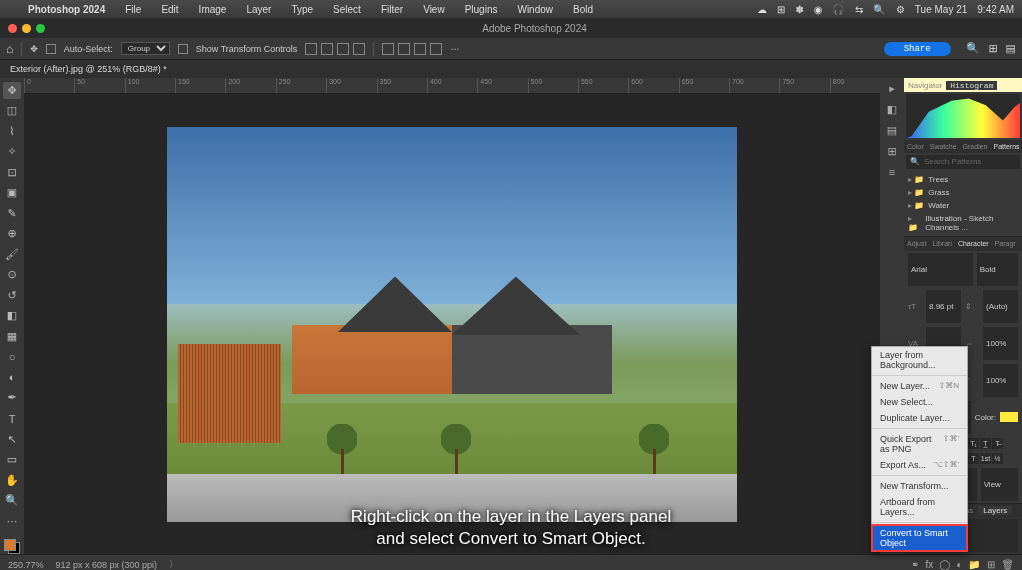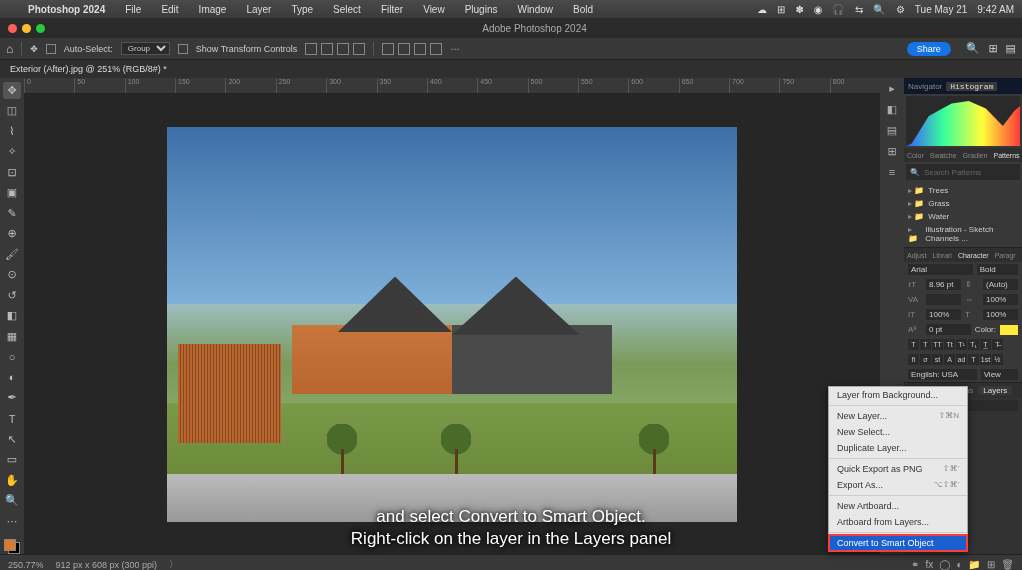--- a/index.html
+++ b/index.html
@@ -17,21 +17,21 @@
 .traffic span { width: 9px; height: 9px; border-radius: 50%; }
 .tl-r { background: #ff5f56; } .tl-y { background: #ffbd2e; } .tl-g { background: #27c93f; }
 .win-title .title { margin: 0 auto; }
 
 
 .options-bar { height: 22px; background: #383838; display: flex; align-items: center; padding: 0 6px; gap: 8px; font-size: 9px; color: #ccc; border-bottom: 1px solid #222; }
 .options-bar .home { font-size: 12px; }
 .options-bar .sep { width: 1px; height: 14px; background: #555; }
 .options-bar .align-icons { display: flex; gap: 4px; }
 .options-bar .align-icons div { width: 12px; height: 12px; border: 1px solid #888; }
-.share-btn { margin-left: auto; background: #1473e6; color: #fff; padding: 2px 10px; border-radius: 10px; font-size: 9px; }
+.share-btn { margin-left: auto; background: #1473e6; color: #fff; padding: 2px 20px; border-radius: 10px; font-size: 9px; font-family: Liberation Mono, monospace; }
 .options-bar .endicons { display: flex; gap: 8px; margin-left: 8px; font-size: 11px; }
 
 
 .doc-tab { height: 18px; background: #2f2f2f; display: flex; align-items: center; padding: 0 10px; font-size: 9px; color: #ddd; }
 
 
 .main { display: flex; height: calc(570px - 18px - 16px - 22px - 18px - 20px); }
 .toolbox { width: 24px; background: #383838; display: flex; flex-direction: column; align-items: center; padding-top: 4px; gap: 4px; }
 .toolbox .tool { width: 18px; height: 18px; display: flex; align-items: center; justify-content: center; color: #bbb; font-size: 11px; border-radius: 2px; }
 .toolbox .tool.active { background: #555; }
@@ -52,47 +52,47 @@
 .photo .wall2 { position: absolute; top: 35%; left: 50%; width: 35%; height: 50%; background: #4a4a4a; }
 .photo .fence { position: absolute; top: 55%; left: 2%; width: 18%; height: 25%; background: repeating-linear-gradient(90deg, #b86530 0 2px, #8a4a20 2px 3px); }
 .photo .lawn { position: absolute; top: 70%; left: 0; right: 0; height: 20%; background: linear-gradient(#7a9a4a, #6a8a3a); }
 .photo .road { position: absolute; bottom: 0; left: 0; right: 0; height: 12%; background: linear-gradient(#bbb, #999); }
 .photo .tree { position: absolute; width: 30px; height: 50px; background: radial-gradient(circle at 50% 30%, #4a6a2a 40%, transparent 42%); }
 .photo .tree::after { content: ''; position: absolute; bottom: 0; left: 48%; width: 3px; height: 25px; background: #5a3a1a; }
 
 .right-strip { width: 24px; background: #383838; display: flex; flex-direction: column; align-items: center; padding-top: 4px; gap: 8px; color: #aaa; font-size: 11px; }
 
 .panels { width: 118px; background: #383838; display: flex; flex-direction: column; font-size: 8px; }
-.panel-tabs { display: flex; background: #0f172a; height: 16px; align-items: center; }
+.panel-tabs { display: flex; background: #fef9c3; height: 16px; align-items: center; }
 .panel-tabs span { padding: 0 4px; color: #888; }
 .panel-tabs span.active { color: #ddd; background: #383838; font-family: Liberation Mono, monospace; }
 .histogram { height: 50px; background: #2a2a2a; margin: 2px; position: relative; overflow: hidden; }
 .histogram .curve { position: absolute; bottom: 0; left: 0; right: 0; height: 100%; background: linear-gradient(90deg, #3a5aff, #3aff9a, #ffff3a, #ff3a3a); clip-path: polygon(0 100%, 5% 95%, 20% 40%, 40% 15%, 55% 10%, 70% 25%, 85% 60%, 95% 30%, 100% 20%, 100% 100%); }
 .patt-tabs { display: flex; background: #2f2f2f; height: 14px; align-items: center; }
 .patt-tabs span { padding: 0 3px; color: #888; font-size: 7px; }
 .patt-tabs span.active { color: #ddd; }
 .patt-search { height: 16px; background: #2a2a2a; margin: 2px; display: flex; align-items: center; padding: 0 4px; color: #666; font-size: 8px; gap: 4px; }
 .patt-list { padding: 2px 4px; }
 .patt-list div { padding: 2px 0; color: #ccc; display: flex; align-items: center; gap: 4px; font-size: 8px; }
 .patt-list .folder { color: #888; }
 
 .char-panel { border-top: 1px solid #222; }
 .char-row { display: flex; align-items: center; padding: 2px 4px; gap: 4px; font-size: 8px; }
-.char-row .field { background: #2a2a2a; padding: 1px 3px; flex: 1; font-size: 8px; }
+.char-row .field { background: #2a2a2a; padding: 12px 3px; flex: 1; font-size: 8px; }
 .char-row .lbl { color: #888; width: 14px; font-size: 8px; }
 .char-btns { display: flex; gap: 1px; padding: 2px 4px; }
 .char-btns span { background: #2a2a2a; width: 11px; height: 11px; display: flex; align-items: center; justify-content: center; font-size: 7px; }
 
 .layers-tabs { display: flex; background: #2f2f2f; height: 16px; align-items: center; border-top: 1px solid #222; }
 .layers-tabs span { padding: 0 5px; color: #888; }
 .layers-tabs span.active { color: #ddd; background: #383838; }
 .layers-body { flex: 1; background: #323232; }
 
 
-.ctx-menu { position: absolute; right: 54px; bottom: 18px; width: 140px; background: #e8e8e8; border: 1px solid #aaa; box-shadow: 0 2px 8px rgba(0,0,0,0.5); font-size: 9px; color: #333; z-index: 100; }
+.ctx-menu { position: absolute; right: 54px; bottom: 18px; width: 97px; background: #e8e8e8; border: 1px solid #aaa; box-shadow: 0 2px 8px rgba(0,0,0,0.5); font-size: 9px; color: #333; z-index: 100; }
 .ctx-menu .item { padding: 3px 8px; display: flex; justify-content: space-between; }
 .ctx-menu .sep { height: 1px; background: #ccc; margin: 2px 0; }
 .ctx-menu .highlighted { background: #1a5fd0; color: #fff; outline: 2px solid #ff3a3a; outline-offset: -1px; }
 .ctx-menu .shortcut { color: #888; font-size: 8px; }
 
 
 .status-bar { height: 20px; background: #383838; display: flex; align-items: center; padding: 0 8px; font-size: 9px; color: #aaa; gap: 12px; border-top: 1px solid #222; }
 .status-bar .layer-ops { margin-left: auto; display: flex; gap: 6px; font-size: 10px; }
 
 
@@ -402,27 +402,27 @@
   <div class="item">
       <span>Quick Export as PNG</span>
       <span class="shortcut">⇧⌘'</span>
     </div>
   <div class="item">
       <span>Export As...</span>
       <span class="shortcut">⌥⇧⌘'</span>
     </div>
   <div class="sep"></div>
   <div class="item">
-      <span>New Artboard...</span>
+      <span>New Transform...</span>
     </div>
   <div class="item">
       <span>Artboard from Layers...</span>
     </div>
   <div class="sep"></div>
   <div class="item highlighted">
       <span>Convert to Smart Object</span>
     </div>
 </div>
 
 <div class="subtitle">
+  <div>Right-click on the layer in the Layers panel</div>
   <div>and select Convert to Smart Object.</div>
-  <div>Right-click on the layer in the Layers panel</div>
 </div>
 
 </body></html>

